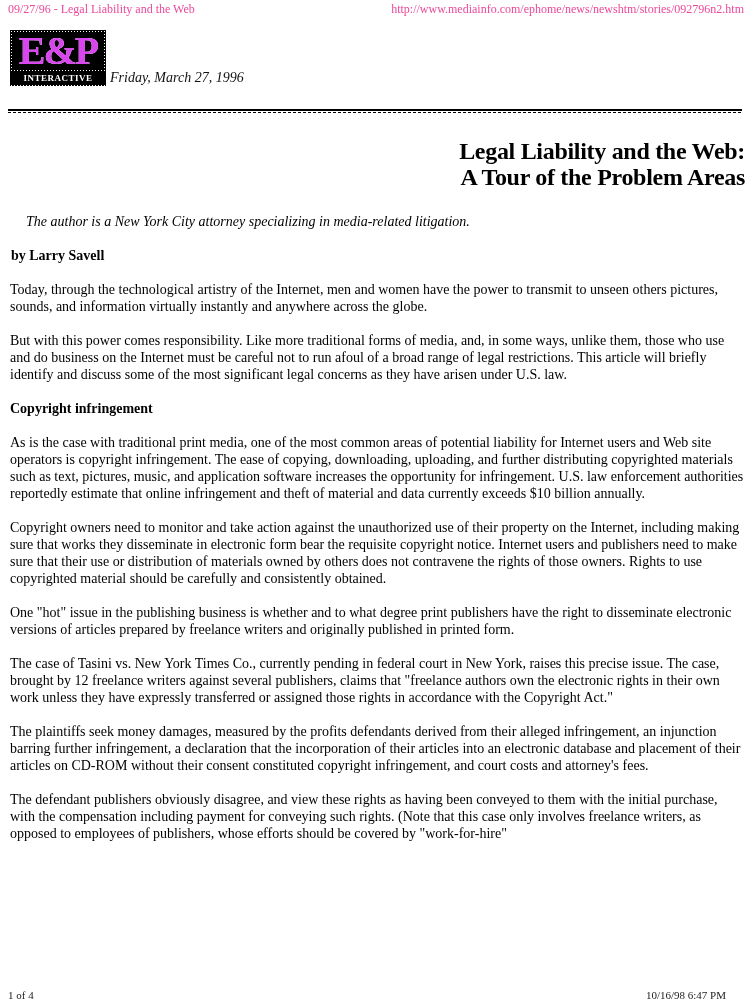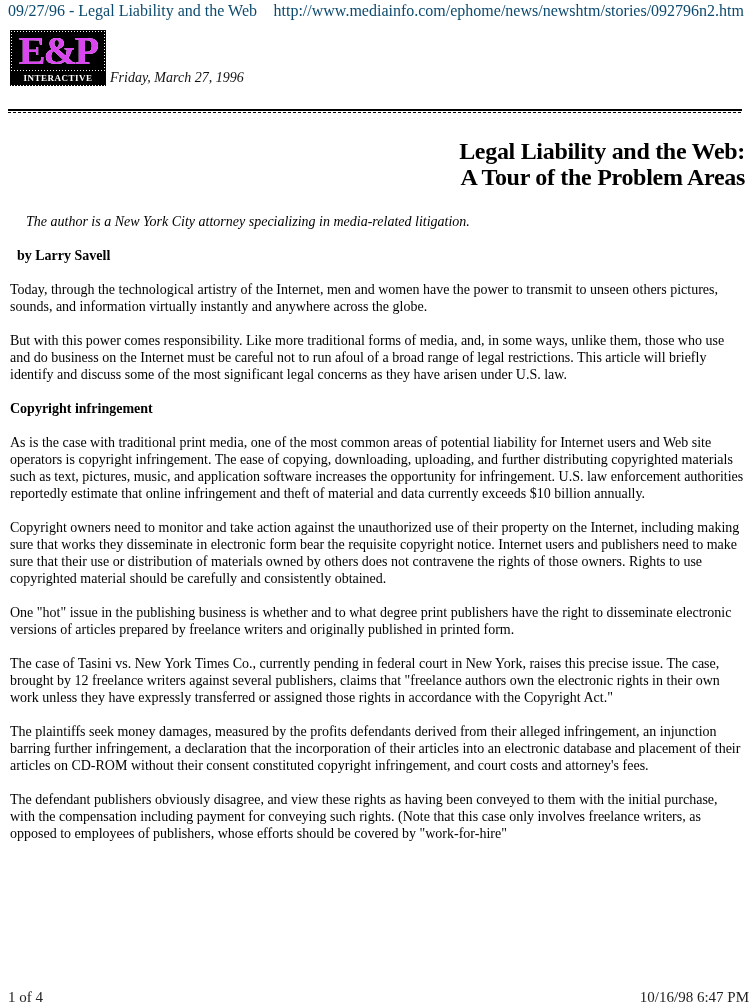--- a/index.html
+++ b/index.html
@@ -2,21 +2,21 @@
 <html><head>
 <meta charset="utf-8">
 <style>
   html, body { margin: 0; padding: 0; background: #ffffff; }
   body {
     width: 750px; height: 1007px; position: relative; overflow: hidden;
     font-family: "Liberation Serif", "DejaVu Serif", serif; color: #000;
   }
   .print-header {
     position: absolute; top: 2px; left: 8px; right: 6px; height: 16px;
-    font-size: 16px; color: #0c4a6e;
+    font-size: 12px; color: #ec4899;
   }
   .print-header .left { position: absolute; left: 0; top: 0; }
   .print-header .right { position: absolute; right: 0; top: 0; }
 
   .masthead { position: absolute; top: 30px; left: 10px; height: 56px; }
   .logo {
     position: absolute; left: 0; top: 0; width: 96px; height: 56px;
     background-color: #000;
     background-image: radial-gradient(#fff 28%, transparent 30%);
     background-size: 3px 3px;
@@ -46,27 +46,27 @@
     background-size: 100% 1px; background-repeat: no-repeat; background-position: 0 1px;
   }
 
   .article { position: absolute; top: 138px; left: 10px; width: 735px; }
   .title {
     margin: 0; font-size: 24px; line-height: 26px; font-weight: bold;
     letter-spacing: -0.3px;
     text-align: right;
   }
   .standfirst { margin: 23px 0 0 16px; font-style: italic; font-size: 14px; line-height: 17px; }
-  .byline { margin: 17px 0 0 7px; font-weight: bold; font-size: 14px; line-height: 17px; }
+  .byline { margin: 17px 0 0 1px; font-weight: bold; font-size: 14px; line-height: 17px; }
   .para { margin: 17px 0 0 0; font-size: 14px; line-height: 17px; }
   .section-head { margin: 17px 0 0 0; font-weight: bold; font-size: 14px; line-height: 17px; }
 
   .print-footer {
-    position: absolute; bottom: 4px; left: 8px; right: 1px; height: 14px;
-    font-size: 15px; color: #222; margin-top: 44px;
+    position: absolute; bottom: 4px; left: 8px; right: 24px; height: 14px;
+    font-size: 11px; color: #222; margin-top: 44px;
   }
   .print-footer .left { position: absolute; left: 0; top: 0; }
   .print-footer .right { position: absolute; right: 0; top: 0; }
 </style>
 </head>
 <body>
 
 <div class="print-header">
   <span class="left">09/27/96 - Legal Liability and the Web</span>
   <span class="right">http://www.mediainfo.com/ephome/news/newshtm/stories/092796n2.htm</span>

